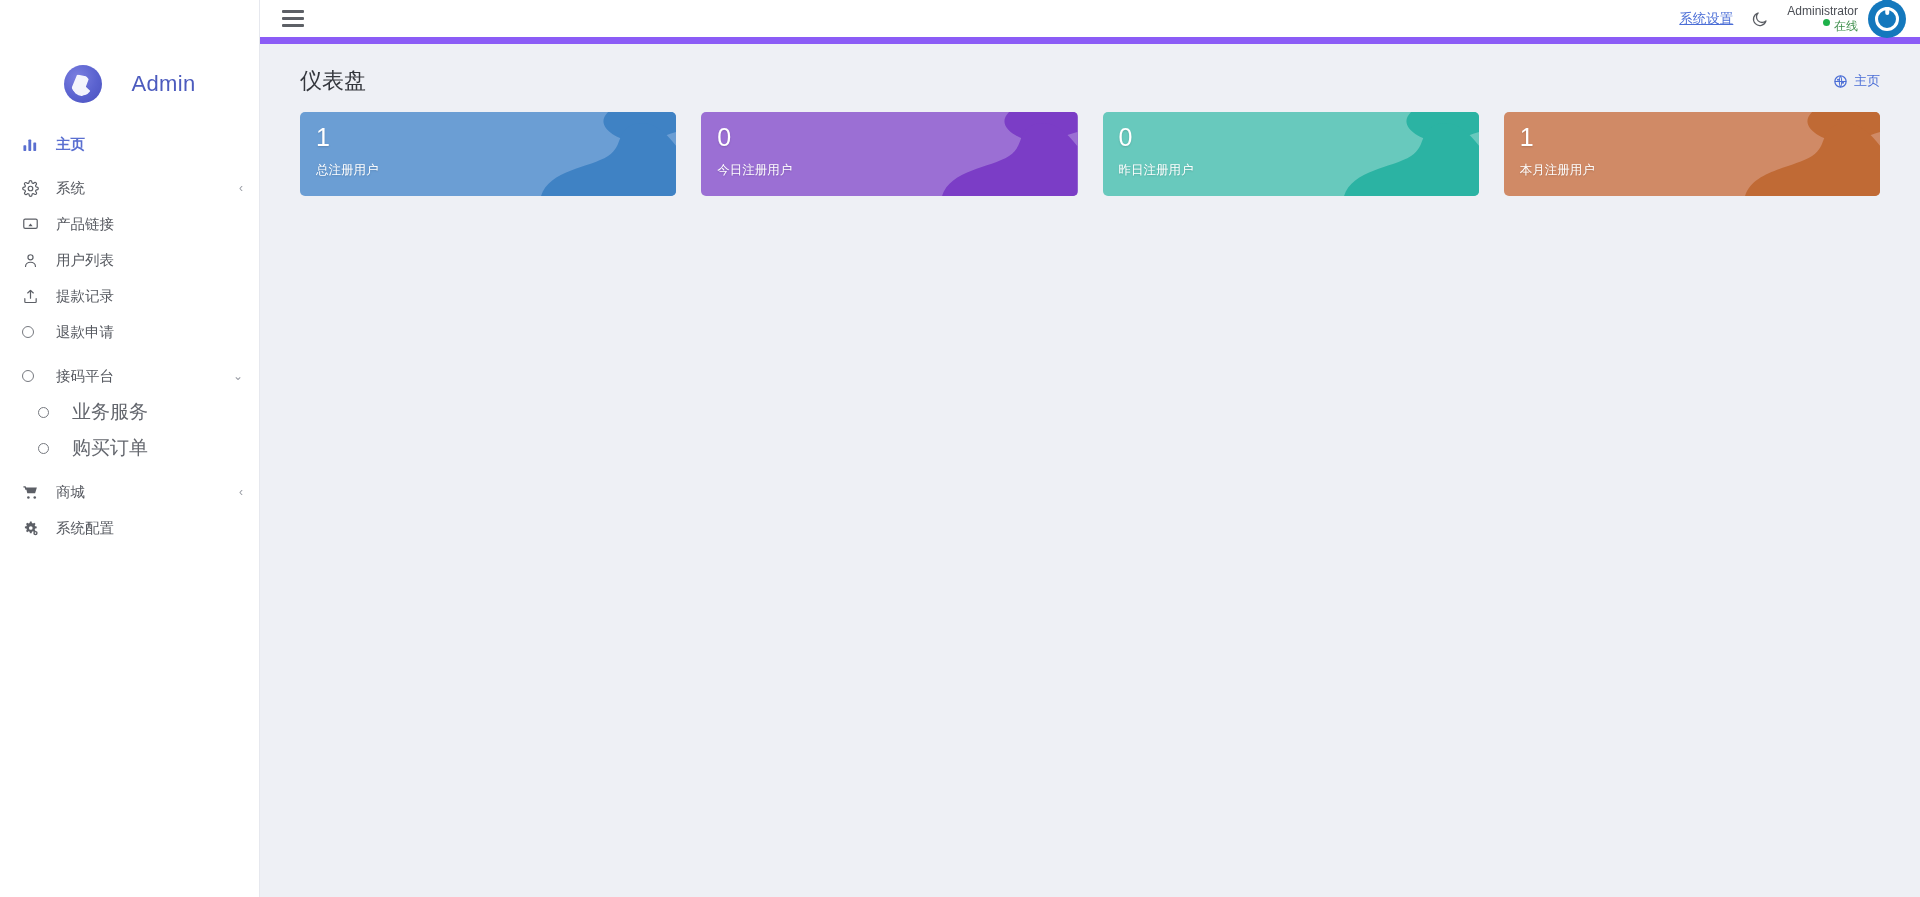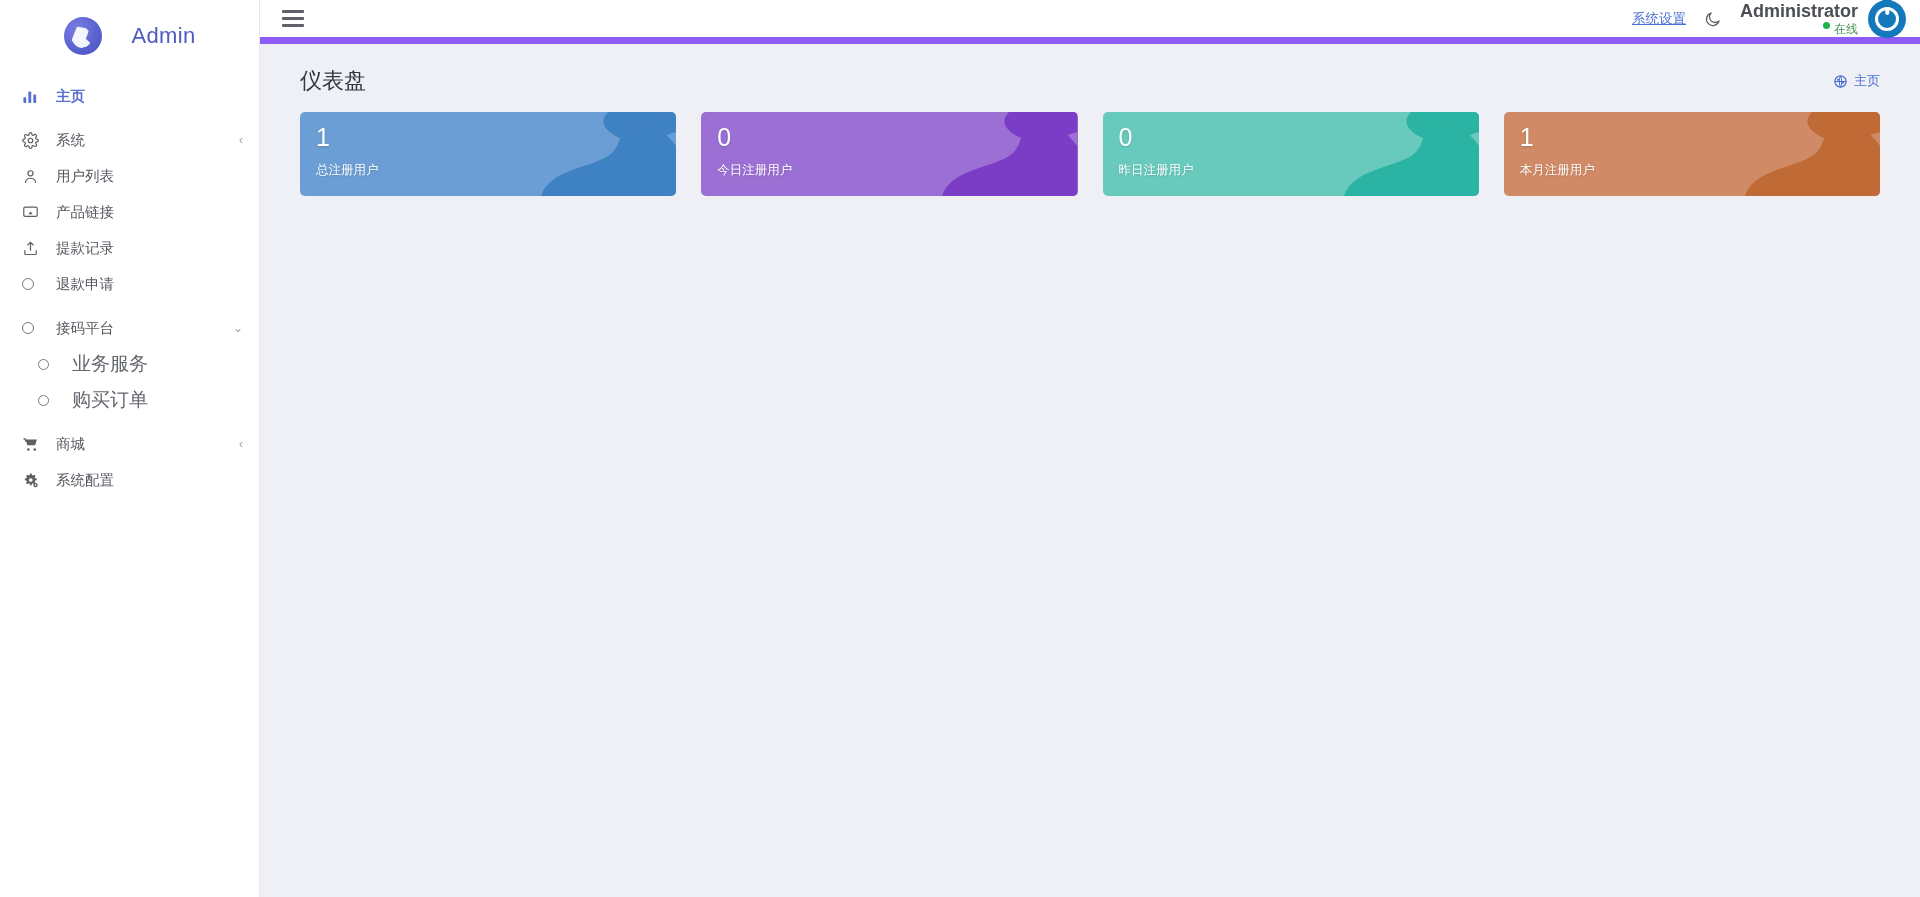--- a/index.html
+++ b/index.html
@@ -16,20 +16,21 @@
     width: 260px; height: 897px;
     background: #ffffff;
     border-right: 1px solid #e6e8ee;
     flex: 0 0 260px;
     position: relative;
   }
   .brand {
     height: 72px;
     display: flex; align-items: center; justify-content: center;
     gap: 30px;
+    margin-top: 48px;
   }
   .brand-logo {
     width: 38px; height: 38px; border-radius: 50%;
     background: radial-gradient(circle at 35% 32%, #7b7fe0 0%, #5a62cf 55%, #4950bd 100%);
     position: relative; overflow: hidden; flex: 0 0 38px;
   }
   .brand-logo::after {
     content: ""; position: absolute;
     left: 7px; top: 9px; width: 20px; height: 22px;
     background: #ffffff;
@@ -92,21 +93,21 @@
   }
   .sys-link {
     color: #4b6ed6; font-size: 13.5px; text-decoration: underline;
     cursor: pointer; white-space: nowrap;
   }
   .moon-btn { cursor: pointer; display: flex; align-items: center; color: #5a5d63; }
   .user-box {
     display: flex; align-items: center; gap: 10px; cursor: pointer;
   }
   .user-meta { text-align: right; line-height: 1.25; }
-  .user-name { font-size: 18px; color: #4b4e55; white-space: nowrap; font-weight: bold; }
+  .user-name { font-size: 12px; color: #4b4e55; white-space: nowrap; }
   .user-status {
     font-size: 12px; color: #3f8f4d;
     display: flex; align-items: flex-start; justify-content: flex-end; gap: 4px;
   }
   .status-dot { width: 7px; height: 7px; border-radius: 50%; background: #1eb24a; display: inline-block; }
   .avatar {
     width: 38px; height: 38px; border-radius: 50%;
     background: #1478bd;
     display: flex; align-items: center; justify-content: center;
     position: relative; flex: 0 0 38px;
@@ -192,34 +193,34 @@
               <circle cx="12" cy="12" r="3.2"></circle>
               <path d="M19.4 15a1.6 1.6 0 0 0 .3 1.8l.1.1a2 2 0 1 1-2.8 2.8l-.1-.1a1.6 1.6 0 0 0-1.8-.3 1.6 1.6 0 0 0-1 1.5V21a2 2 0 1 1-4 0v-.1A1.6 1.6 0 0 0 9 19.4a1.6 1.6 0 0 0-1.8.3l-.1.1a2 2 0 1 1-2.8-2.8l.1-.1a1.6 1.6 0 0 0 .3-1.8 1.6 1.6 0 0 0-1.5-1H3a2 2 0 1 1 0-4h.1A1.6 1.6 0 0 0 4.6 9a1.6 1.6 0 0 0-.3-1.8l-.1-.1a2 2 0 1 1 2.8-2.8l.1.1a1.6 1.6 0 0 0 1.8.3H9a1.6 1.6 0 0 0 1-1.5V3a2 2 0 1 1 4 0v.1a1.6 1.6 0 0 0 1 1.5 1.6 1.6 0 0 0 1.8-.3l.1-.1a2 2 0 1 1 2.8 2.8l-.1.1a1.6 1.6 0 0 0-.3 1.8V9a1.6 1.6 0 0 0 1.5 1H21a2 2 0 1 1 0 4h-.1a1.6 1.6 0 0 0-1.5 1z"></path>
             </svg>
           </span>
           <span class="label">系统</span>
           <span class="caret">‹</span>
         </div>
         <div class="nav-item">
           <span class="ico">
             <svg width="17" height="17" viewBox="0 0 24 24" fill="none" stroke="currentColor" stroke-width="1.7" stroke-linecap="round" stroke-linejoin="round">
+              <rect x="2.5" y="4.5" width="19" height="13" rx="2"></rect>
+              <path d="M9 14.5l3-4 3 4z" fill="currentColor" stroke="none"></path>
+            </svg>
+          </span>
+          <span class="label">产品链接</span>
+        </div>
+        <div class="nav-item">
+          <span class="ico">
+            <svg width="17" height="17" viewBox="0 0 24 24" fill="none" stroke="currentColor" stroke-width="1.7" stroke-linecap="round" stroke-linejoin="round">
               <circle cx="12" cy="7.5" r="3.6"></circle>
               <path d="M5 20.5c0-3.6 3.1-6 7-6s7 2.4 7 6"></path>
             </svg>
           </span>
           <span class="label">用户列表</span>
-        </div>
-        <div class="nav-item">
-          <span class="ico">
-            <svg width="17" height="17" viewBox="0 0 24 24" fill="none" stroke="currentColor" stroke-width="1.7" stroke-linecap="round" stroke-linejoin="round">
-              <rect x="2.5" y="4.5" width="19" height="13" rx="2"></rect>
-              <path d="M9 14.5l3-4 3 4z" fill="currentColor" stroke="none"></path>
-            </svg>
-          </span>
-          <span class="label">产品链接</span>
         </div>
         <div class="nav-item">
           <span class="ico">
             <svg width="17" height="17" viewBox="0 0 24 24" fill="none" stroke="currentColor" stroke-width="1.7" stroke-linecap="round" stroke-linejoin="round">
               <path d="M12 14.5V3.5"></path>
               <path d="M8 7l4-3.5L16 7"></path>
               <path d="M4 15v4.5a1 1 0 0 0 1 1h14a1 1 0 0 0 1-1V15"></path>
             </svg>
           </span>
           <span class="label">提款记录</span>

